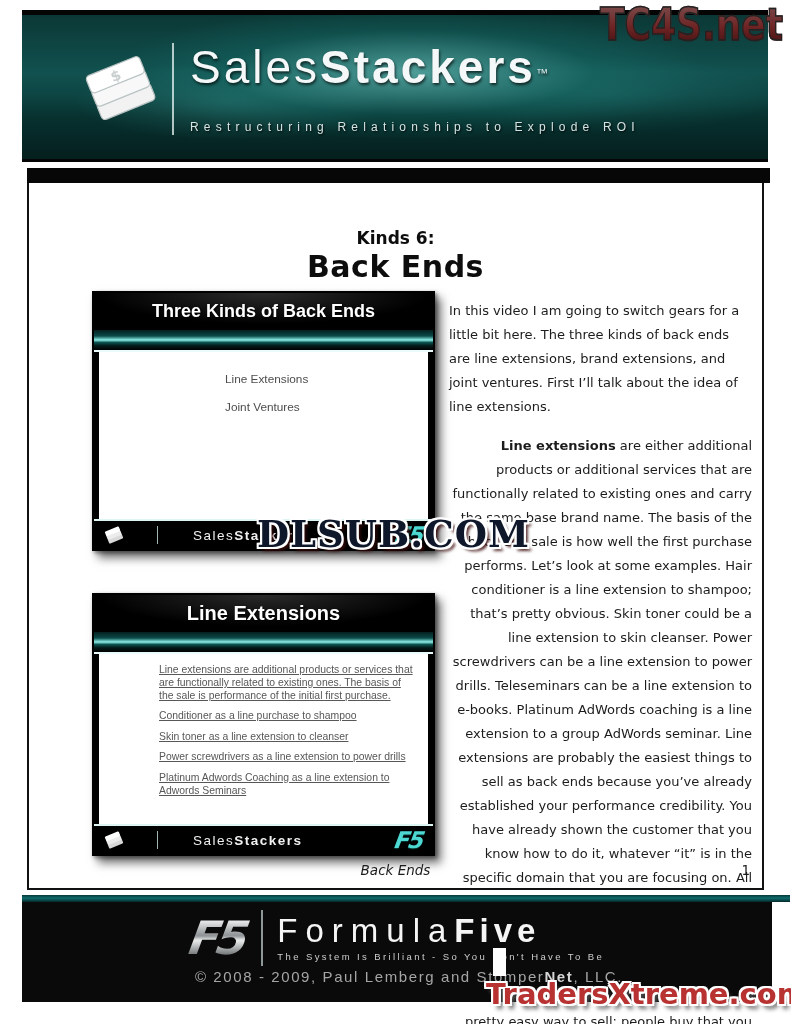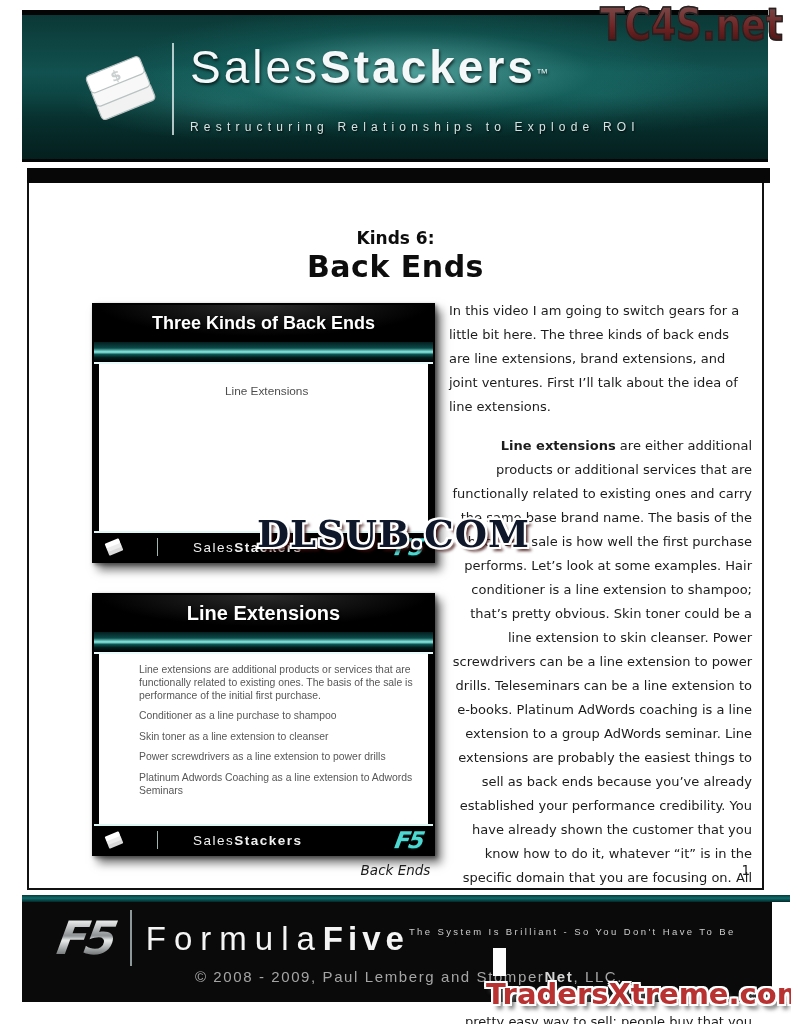--- a/index.html
+++ b/index.html
@@ -54,21 +54,21 @@
   .doc-title{
     position:absolute;left:27px;top:249px;width:737px;text-align:center;
     font-size:30px;font-weight:bold;color:#0d0d0d;letter-spacing:0.5px;
   }
   
   .slide{
     position:absolute;width:343px;background:#000;border:2px solid #000;box-sizing:border-box;
     display:flex;flex-direction:column;
     box-shadow:6px 7px 9px rgba(0,0,0,0.55),2px 2px 4px rgba(0,0,0,0.45);
   }
-  .slide1{left:92px;top:303px;height:260px;}
+  .slide1{left:92px;top:291px;height:260px;}
   .slide2{left:92px;top:593px;height:263px;}
   .slide-header{
     height:37px;flex:none;display:flex;align-items:center;justify-content:center;
     background:radial-gradient(ellipse 70% 120% at 50% 0%, #2a2a2a, #000 70%);
   }
   .slide-title{
     font-family:"Liberation Sans",sans-serif;font-weight:bold;color:#fff;
     text-shadow:1px 1px 2px #000;
   }
   .slide1 .slide-title{font-size:18px;}
@@ -77,21 +77,21 @@
     height:20px;flex:none;
     background:linear-gradient(180deg,#041f1f 0%,#0a4a48 30%,#8df0e8 50%,#0c5553 62%,#031a1a 78%,#000 100%);
     border-bottom:2px solid #e9fbfa;
   }
   .slide-body{
     flex:1;background:#fff;margin:0 5px;overflow:hidden;
     font-family:"Liberation Sans",sans-serif;color:#545454;
   }
   .slide1 .slide-body{padding-top:20px;}
   .s1-item{font-size:11.8px;color:#4d4d4d;padding-left:126px;margin-bottom:13.5px;}
-  .slide2 .slide-body{padding:9px 13px 0 40px;font-size:10.4px;line-height:13px;color:#575757;}
+  .slide2 .slide-body{padding:9px 13px 0 60px;font-size:10.4px;line-height:13px;color:#575757;text-decoration:underline;}
   .s2-intro{margin-bottom:7px;}
   .s2-item{margin-bottom:7.5px;}
   .slide-footer{
     height:30px;flex:none;background:#000;border-top:2px solid #ddf6f4;
     display:flex;align-items:center;padding:0 10px;box-sizing:border-box;gap:28px;
   }
   .mini-stack{width:20px;height:20px;flex:none;}
   .mini-sep{width:1px;height:18px;background:#9fb4b3;margin:0 7px 0 5px;flex:none;}
   .mini-brand{
     font-family:"Liberation Sans",sans-serif;font-size:13.5px;color:#f0f0f0;letter-spacing:1.5px;
@@ -128,21 +128,21 @@
     position:absolute;left:0;top:8px;width:100%;display:flex;justify-content:center;align-items:center;
   }
   .f5-metal{
     font-family:"DejaVu Sans",sans-serif;font-style:italic;font-weight:900;font-size:46px;
     letter-spacing:-4px;transform:skewX(-10deg);
     background:linear-gradient(180deg,#ffffff 5%,#8d9193 45%,#eceeee 55%,#5c6062 92%);
     -webkit-background-clip:text;background-clip:text;color:transparent;line-height:1;
     padding-right:8px;
   }
   .sf-sep{width:2px;height:56px;background:#8f9899;margin:0 14px 0 8px;flex:none;}
-  .sf-textblock{display:flex;flex-direction:row;}
+  .sf-textblock{display:flex;flex-direction:column;}
   .sf-brand{
     font-family:"Liberation Sans",sans-serif;font-size:33px;line-height:33px;color:#f5f5f5;
     letter-spacing:8px;white-space:nowrap;
   }
   .sf-brand .bold{font-weight:bold;letter-spacing:5px;}
   .sf-tagline{
     margin-top:4px;font-family:"Liberation Sans",sans-serif;font-size:9.5px;color:#cdcdcd;
     letter-spacing:2.4px;white-space:nowrap;
   }
   .sf-copy{
@@ -210,20 +210,21 @@
 <div class="kicker">Kinds 6:</div>
 <div class="doc-title">Back Ends</div>
 
 <div class="slide slide1">
   <div class="slide-header">
     <span class="slide-title">Three Kinds of Back Ends</span>
   </div>
   <div class="slide-band"></div>
   <div class="slide-body">
     <div class="s1-item">Line Extensions</div>
+    <div class="s1-item">Joint Ventures</div>
   </div>
   <div class="slide-footer">
     <svg class="mini-stack" viewBox="0 0 40 40">
       <g transform="rotate(-22 20 20)">
         <rect x="5" y="23" width="30" height="10" rx="2" fill="#d9d9d9"></rect>
         <rect x="5" y="15" width="30" height="10" rx="2" fill="#ececec"></rect>
         <rect x="5" y="7" width="30" height="10" rx="2" fill="#ffffff"></rect>
       </g>
     </svg>
     <div class="mini-sep"></div>

